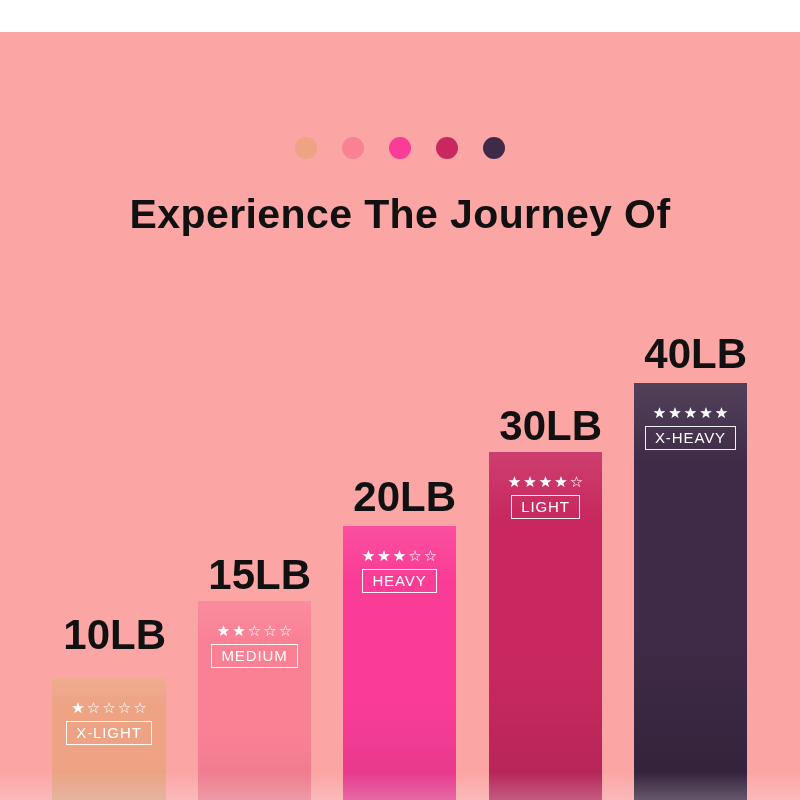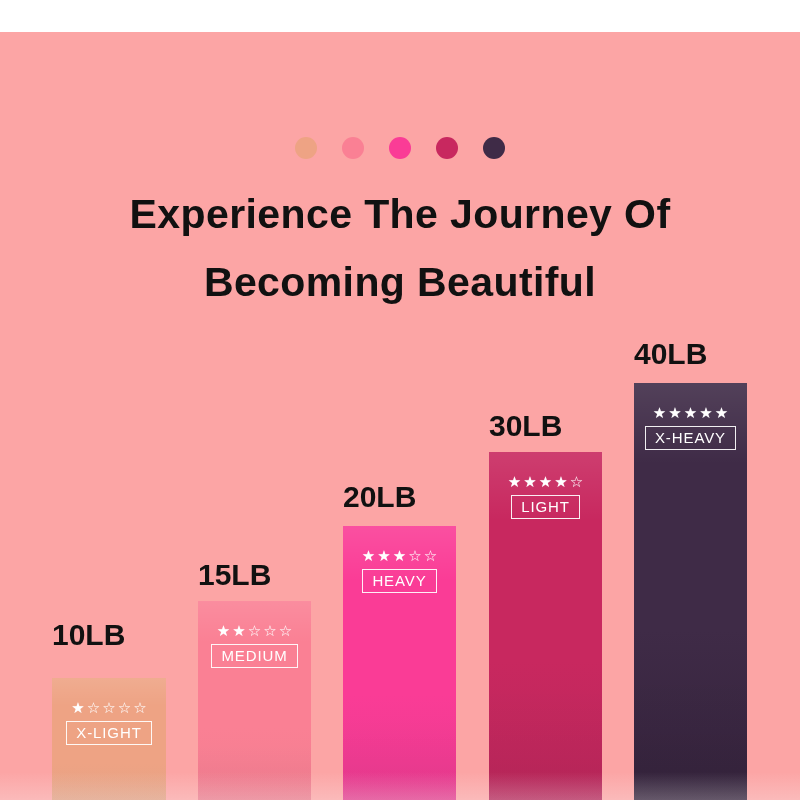--- a/index.html
+++ b/index.html
@@ -87,24 +87,24 @@
                 rgba(255,255,255,0.00) 18%,
                 rgba(255,255,255,0.00) 62%,
                 rgba(0,0,0,0.055) 100%);
     pointer-events: none;
   }
 
   .bar-label {
     position: absolute;
     left: 0;
     width: 100%;
-    text-align: left;
+    text-align: right;
     color: #111111;
     font-weight: bold;
-    font-size: 30px;
+    font-size: 42px;
     line-height: 38px;
     white-space: nowrap;
   }
 
   .badge-block {
     position: absolute;
     left: 0;
     width: 100%;
     display: flex;
     flex-direction: column;
@@ -157,21 +157,20 @@
   <div id="dot-row">
       <span class="dot" style="background: rgb(238, 163, 132);"></span>
       <span class="dot" style="background: rgb(250, 128, 148);"></span>
       <span class="dot" style="background: rgb(250, 60, 150);"></span>
       <span class="dot" style="background: rgb(200, 40, 95);"></span>
       <span class="dot" style="background: rgb(63, 43, 71);"></span>
     </div>
 
   <div id="headline">
     <span class="line">Experience The Journey Of</span>
-    <span class="line">Becoming Beautiful</span>
   </div>
 
   <div id="chart">
       <div class="bar-group" style="left: 52px; width: 114px; height: 154px;">
         <div class="bar" style="height: 154px; background: linear-gradient(rgb(238, 163, 132) 0%, rgb(238, 163, 132) 55%, rgb(223, 160, 131) 100%);">
           <div class="bar-sheen"></div>
           <div class="badge-block" style="top: 22px;">
             <div class="stars">
               <span class="star">★</span>
               <span class="star empty">☆</span>

